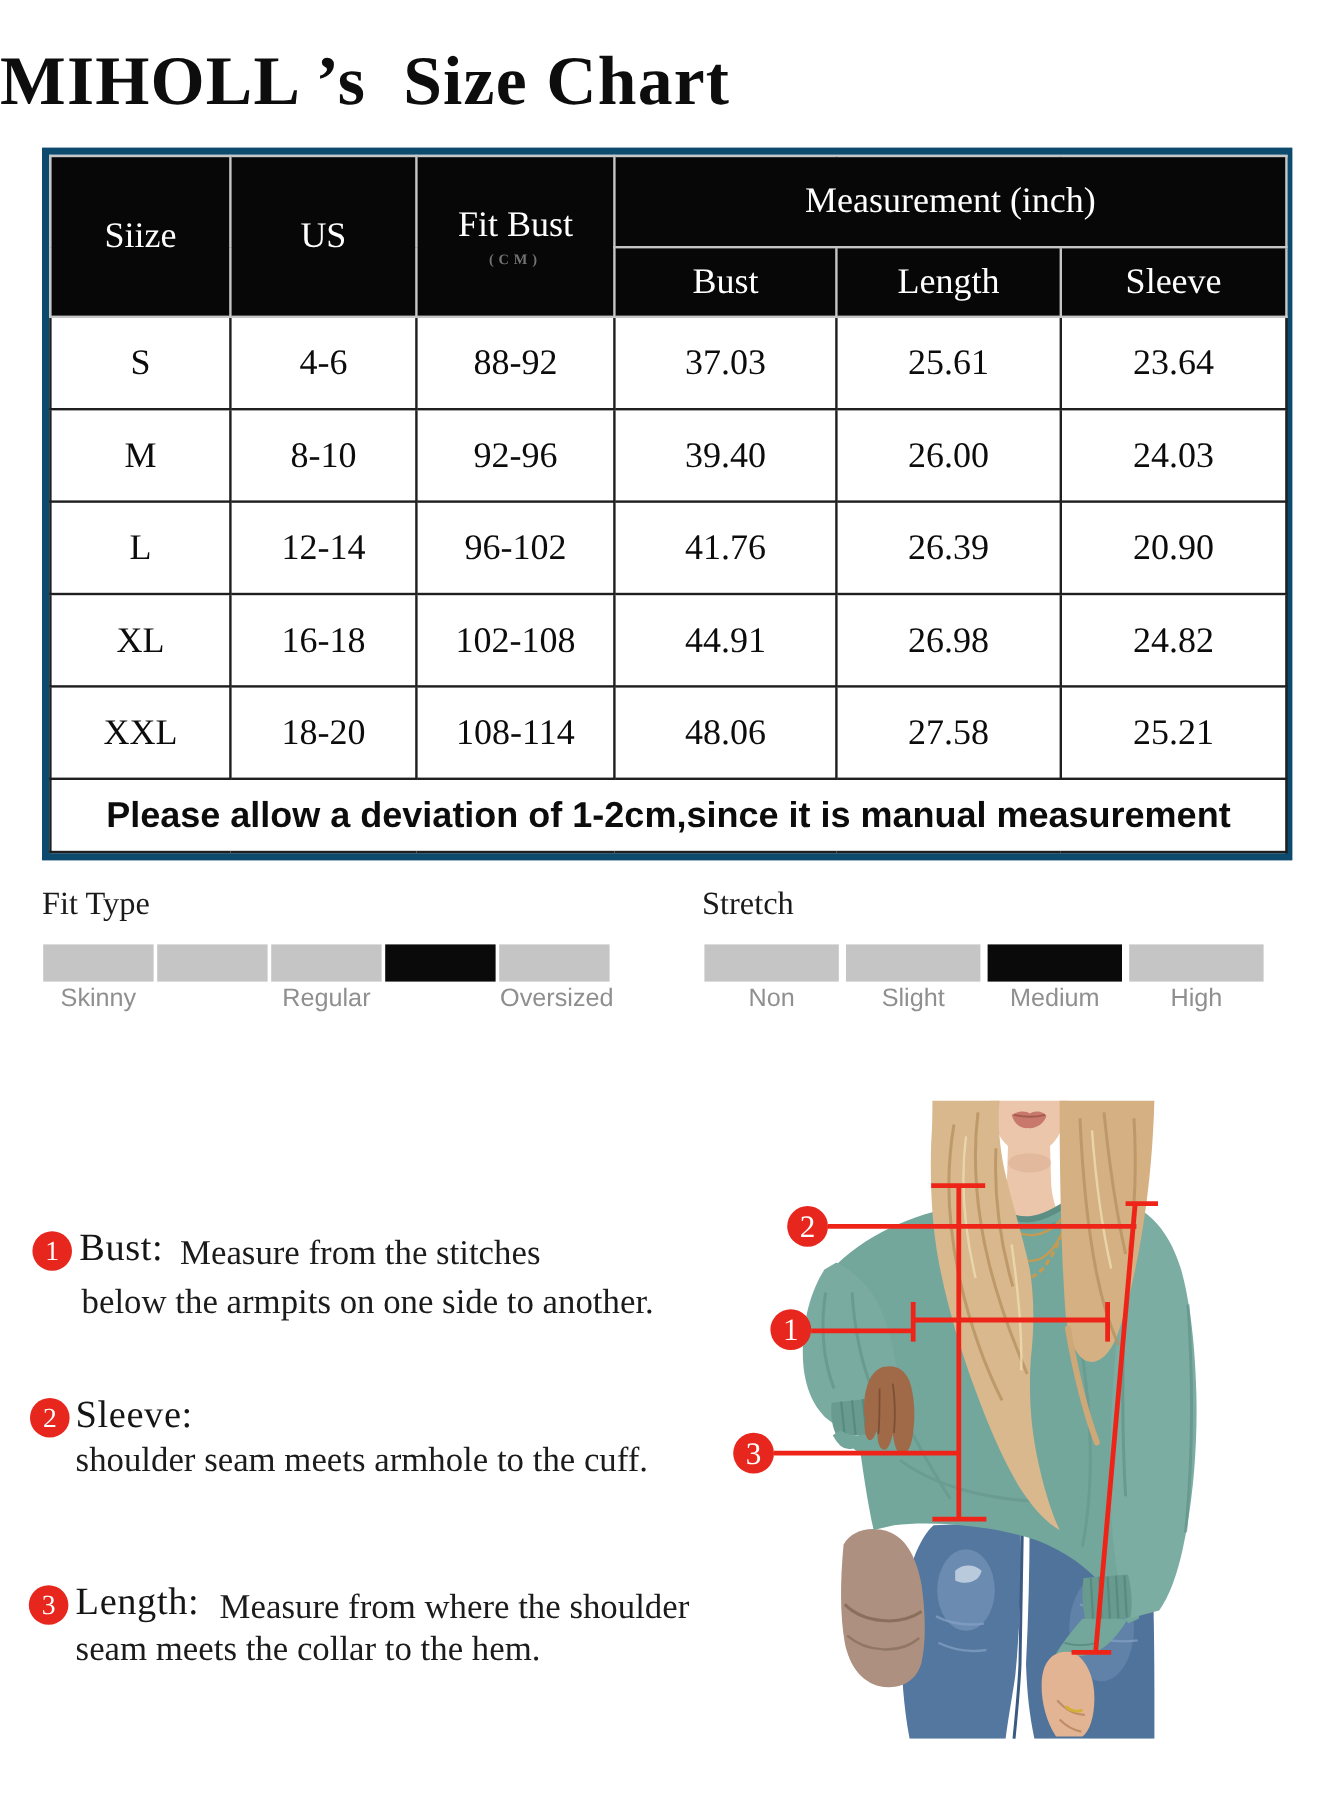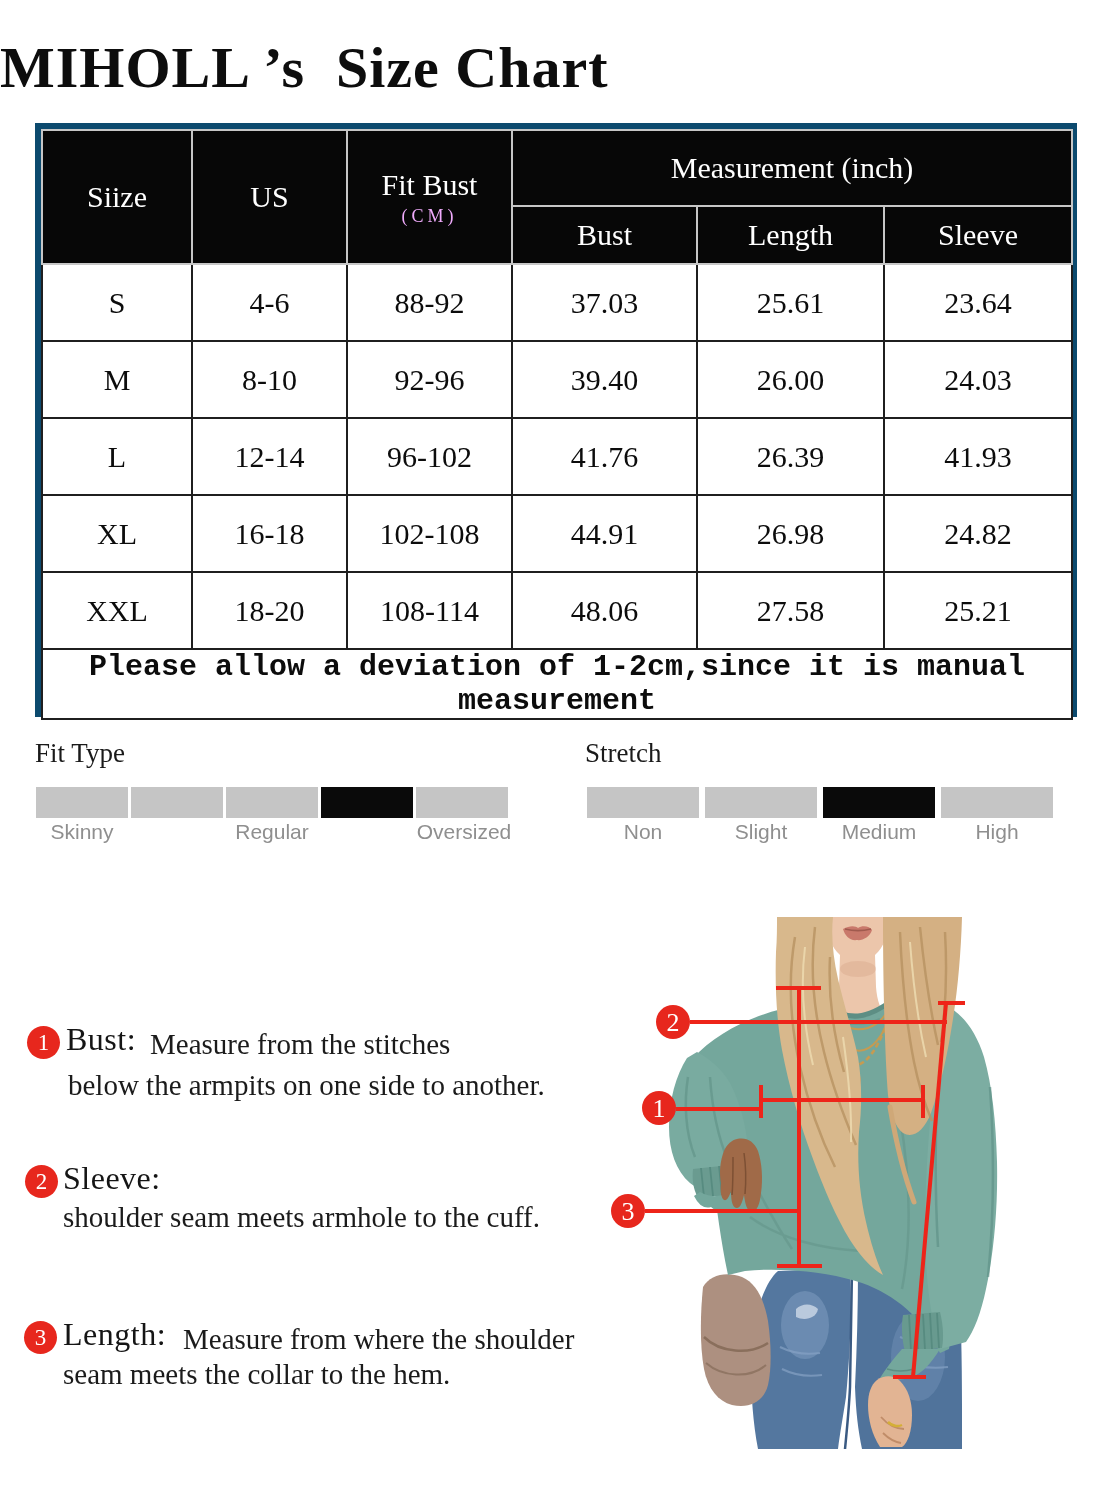--- a/index.html
+++ b/index.html
@@ -8,22 +8,22 @@
 
   .title{position:absolute;top:34px;left:0;width:1100px;text-align:left;
          font-size:58px;font-weight:600;letter-spacing:1px;white-space:pre;color:#0d0d0d;}
 
   
   .table-wrap{position:absolute;left:35px;top:123px;width:1030px;height:582px;border:6px solid #0c4a6e;}
   table.sizes{border-collapse:collapse;table-layout:fixed;width:100%;height:100%;}
   table.sizes th,table.sizes td{border:2px solid #1f1f1f;text-align:center;padding:0;font-weight:normal;}
   table.sizes thead th{background:#070707;color:#fff;border-color:#c6c6c6;font-size:30px;}
   table.sizes tbody td{font-size:30px;color:#0c0c0c;background:#fff;}
-  .fitbust-unit{display:block;font-size:18px;letter-spacing:4px;margin-top:4px;color:#f0abfc;}
-  tr.note-row td{font-family:Liberation Mono, monospace;font-weight:bold;font-size:25px;color:#0a0a0a;}
+  .fitbust-unit{display:block;font-size:12px;letter-spacing:4px;margin-top:4px;color:#737373;font-weight:bold;}
+  tr.note-row td{font-family:Liberation Sans, sans-serif;font-weight:bold;font-size:25px;color:#0a0a0a;}
 
   
   .scale-heading{position:absolute;font-size:27px;color:#1a1a1a;}
   .seg{position:absolute;top:787px;height:31px;background:#c5c5c5;}
   .seg.active{background:#0a0a0a;}
   .scale-label{position:absolute;top:820px;transform:translateX(-50%);
                font-family:"Liberation Sans", sans-serif;font-size:21px;color:#8f8f8f;white-space:nowrap;}
 
   
   .instr-circle{position:absolute;width:33px;height:33px;border-radius:50%;background:#e7271d;
@@ -83,21 +83,21 @@
           <td>39.40</td>
           <td>26.00</td>
           <td>24.03</td>
         </tr>
         <tr style="height:77px">
           <td>L</td>
           <td>12-14</td>
           <td>96-102</td>
           <td>41.76</td>
           <td>26.39</td>
-          <td>41.93</td>
+          <td>20.90</td>
         </tr>
         <tr style="height:77px">
           <td>XL</td>
           <td>16-18</td>
           <td>102-108</td>
           <td>44.91</td>
           <td>26.98</td>
           <td>24.82</td>
         </tr>
         <tr style="height:77px">

